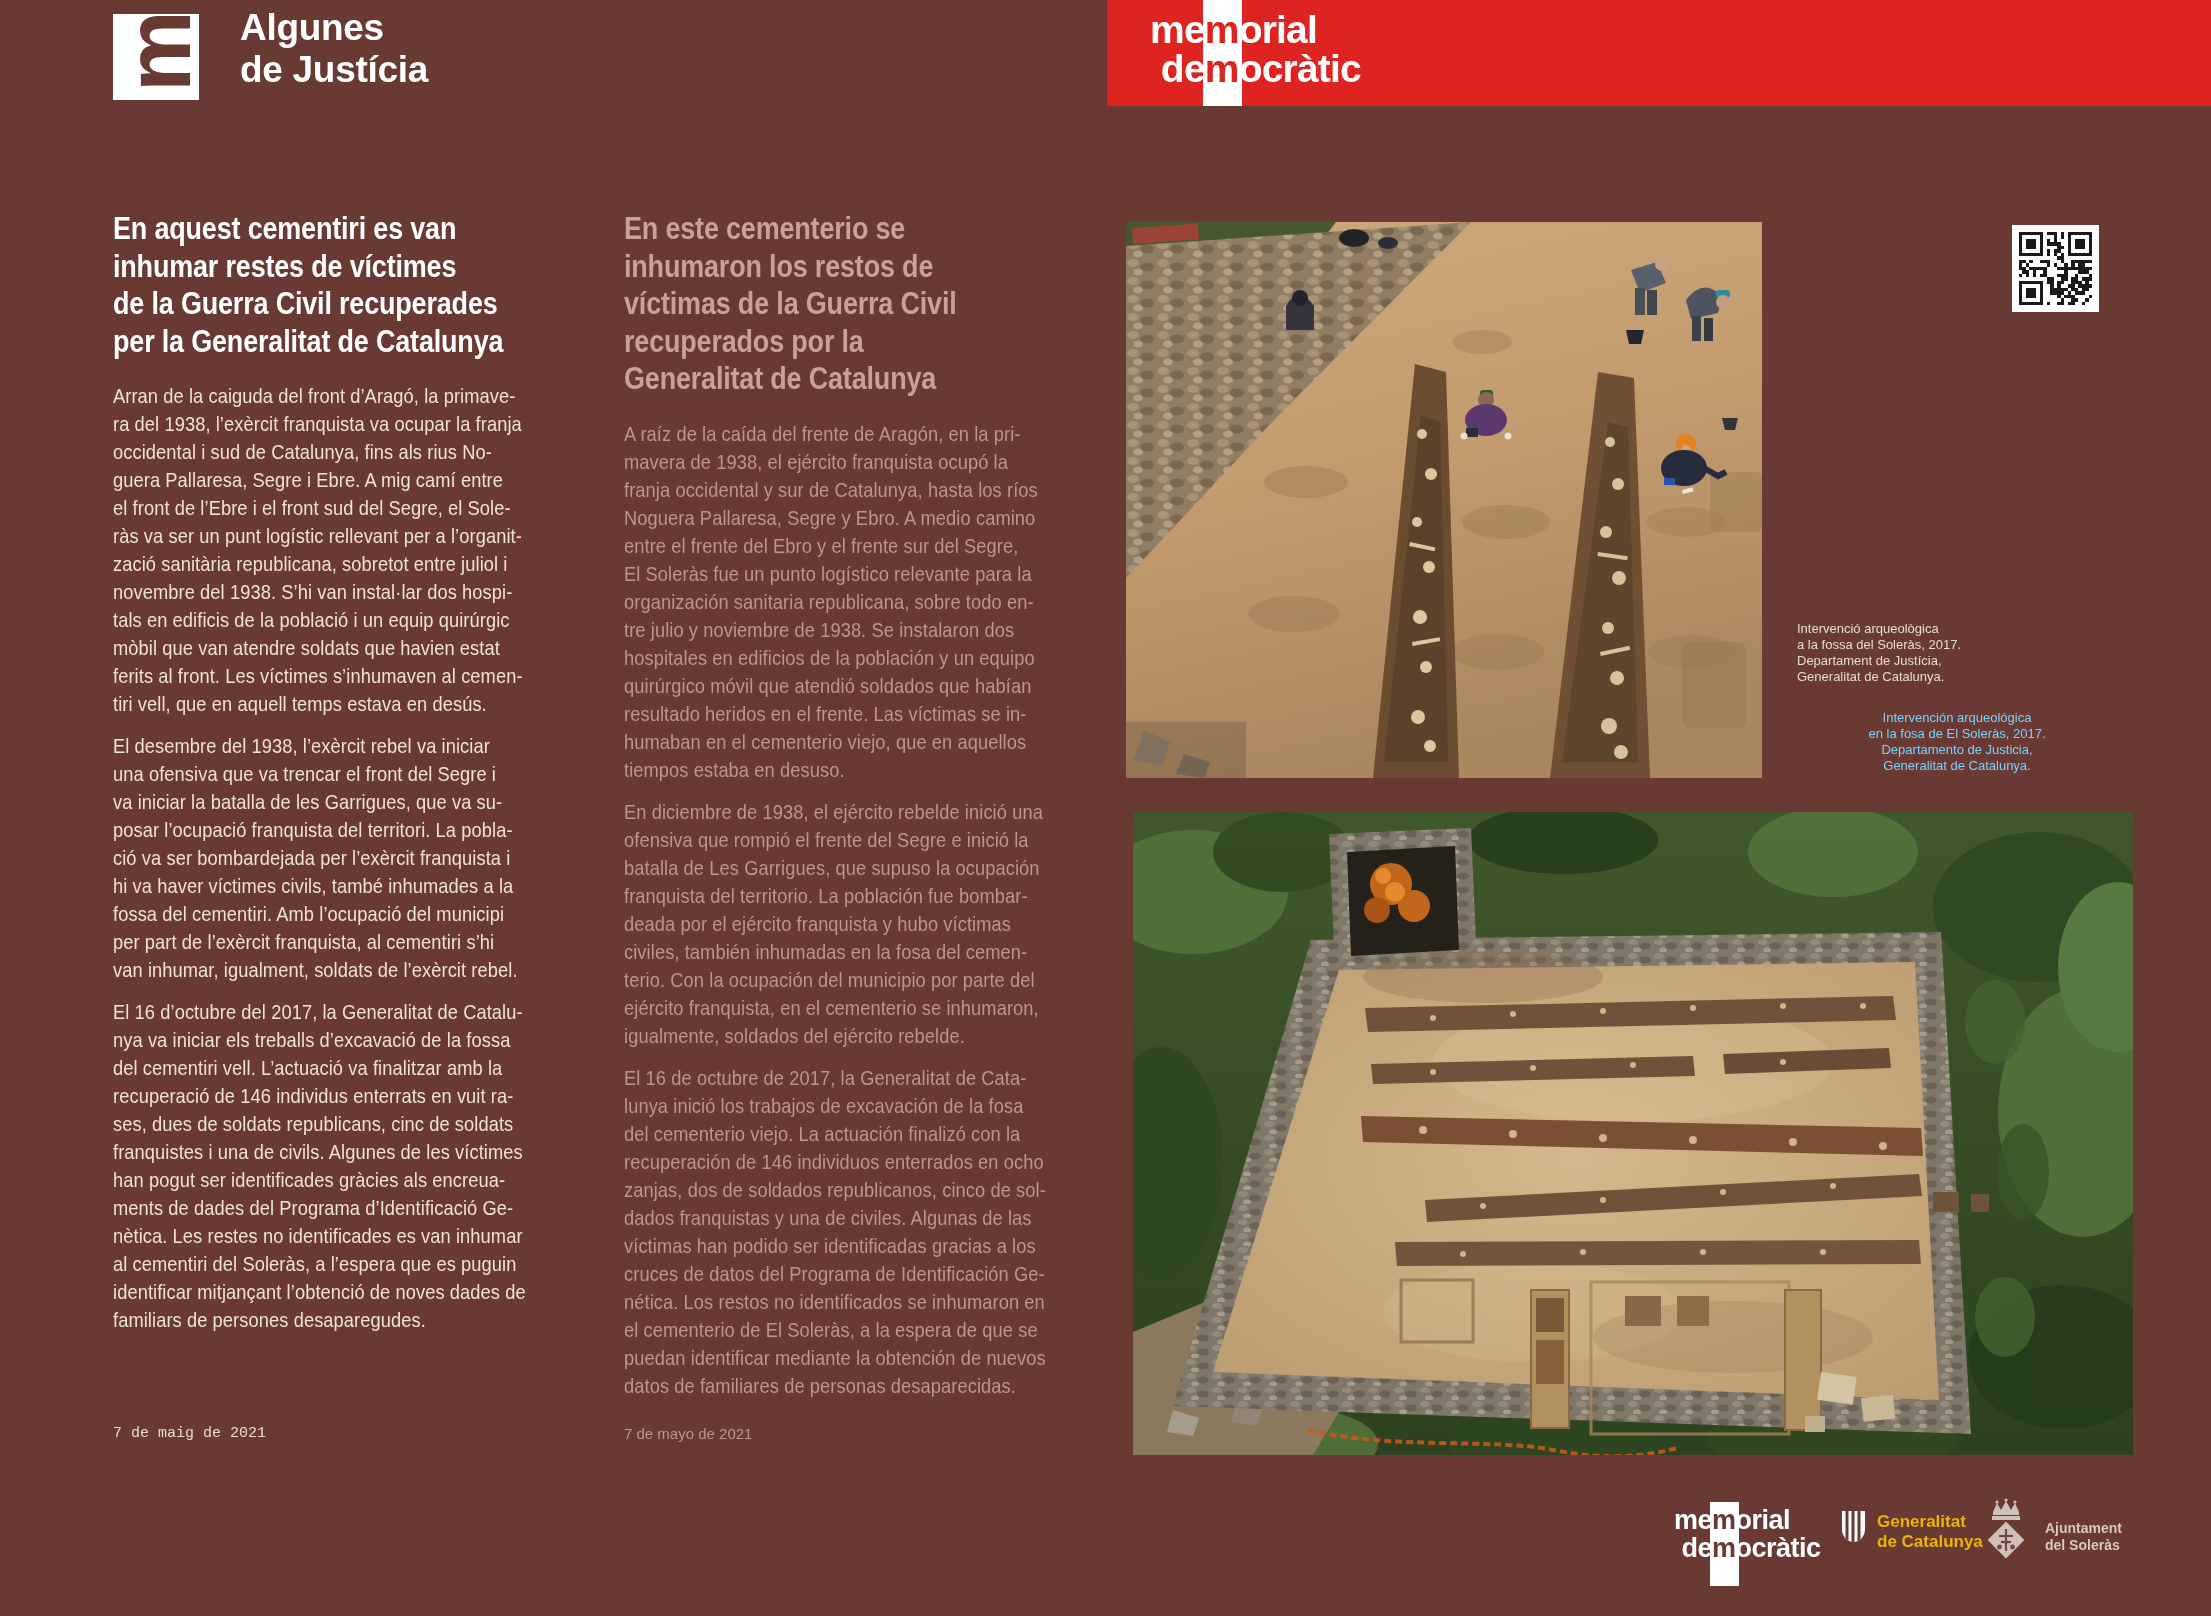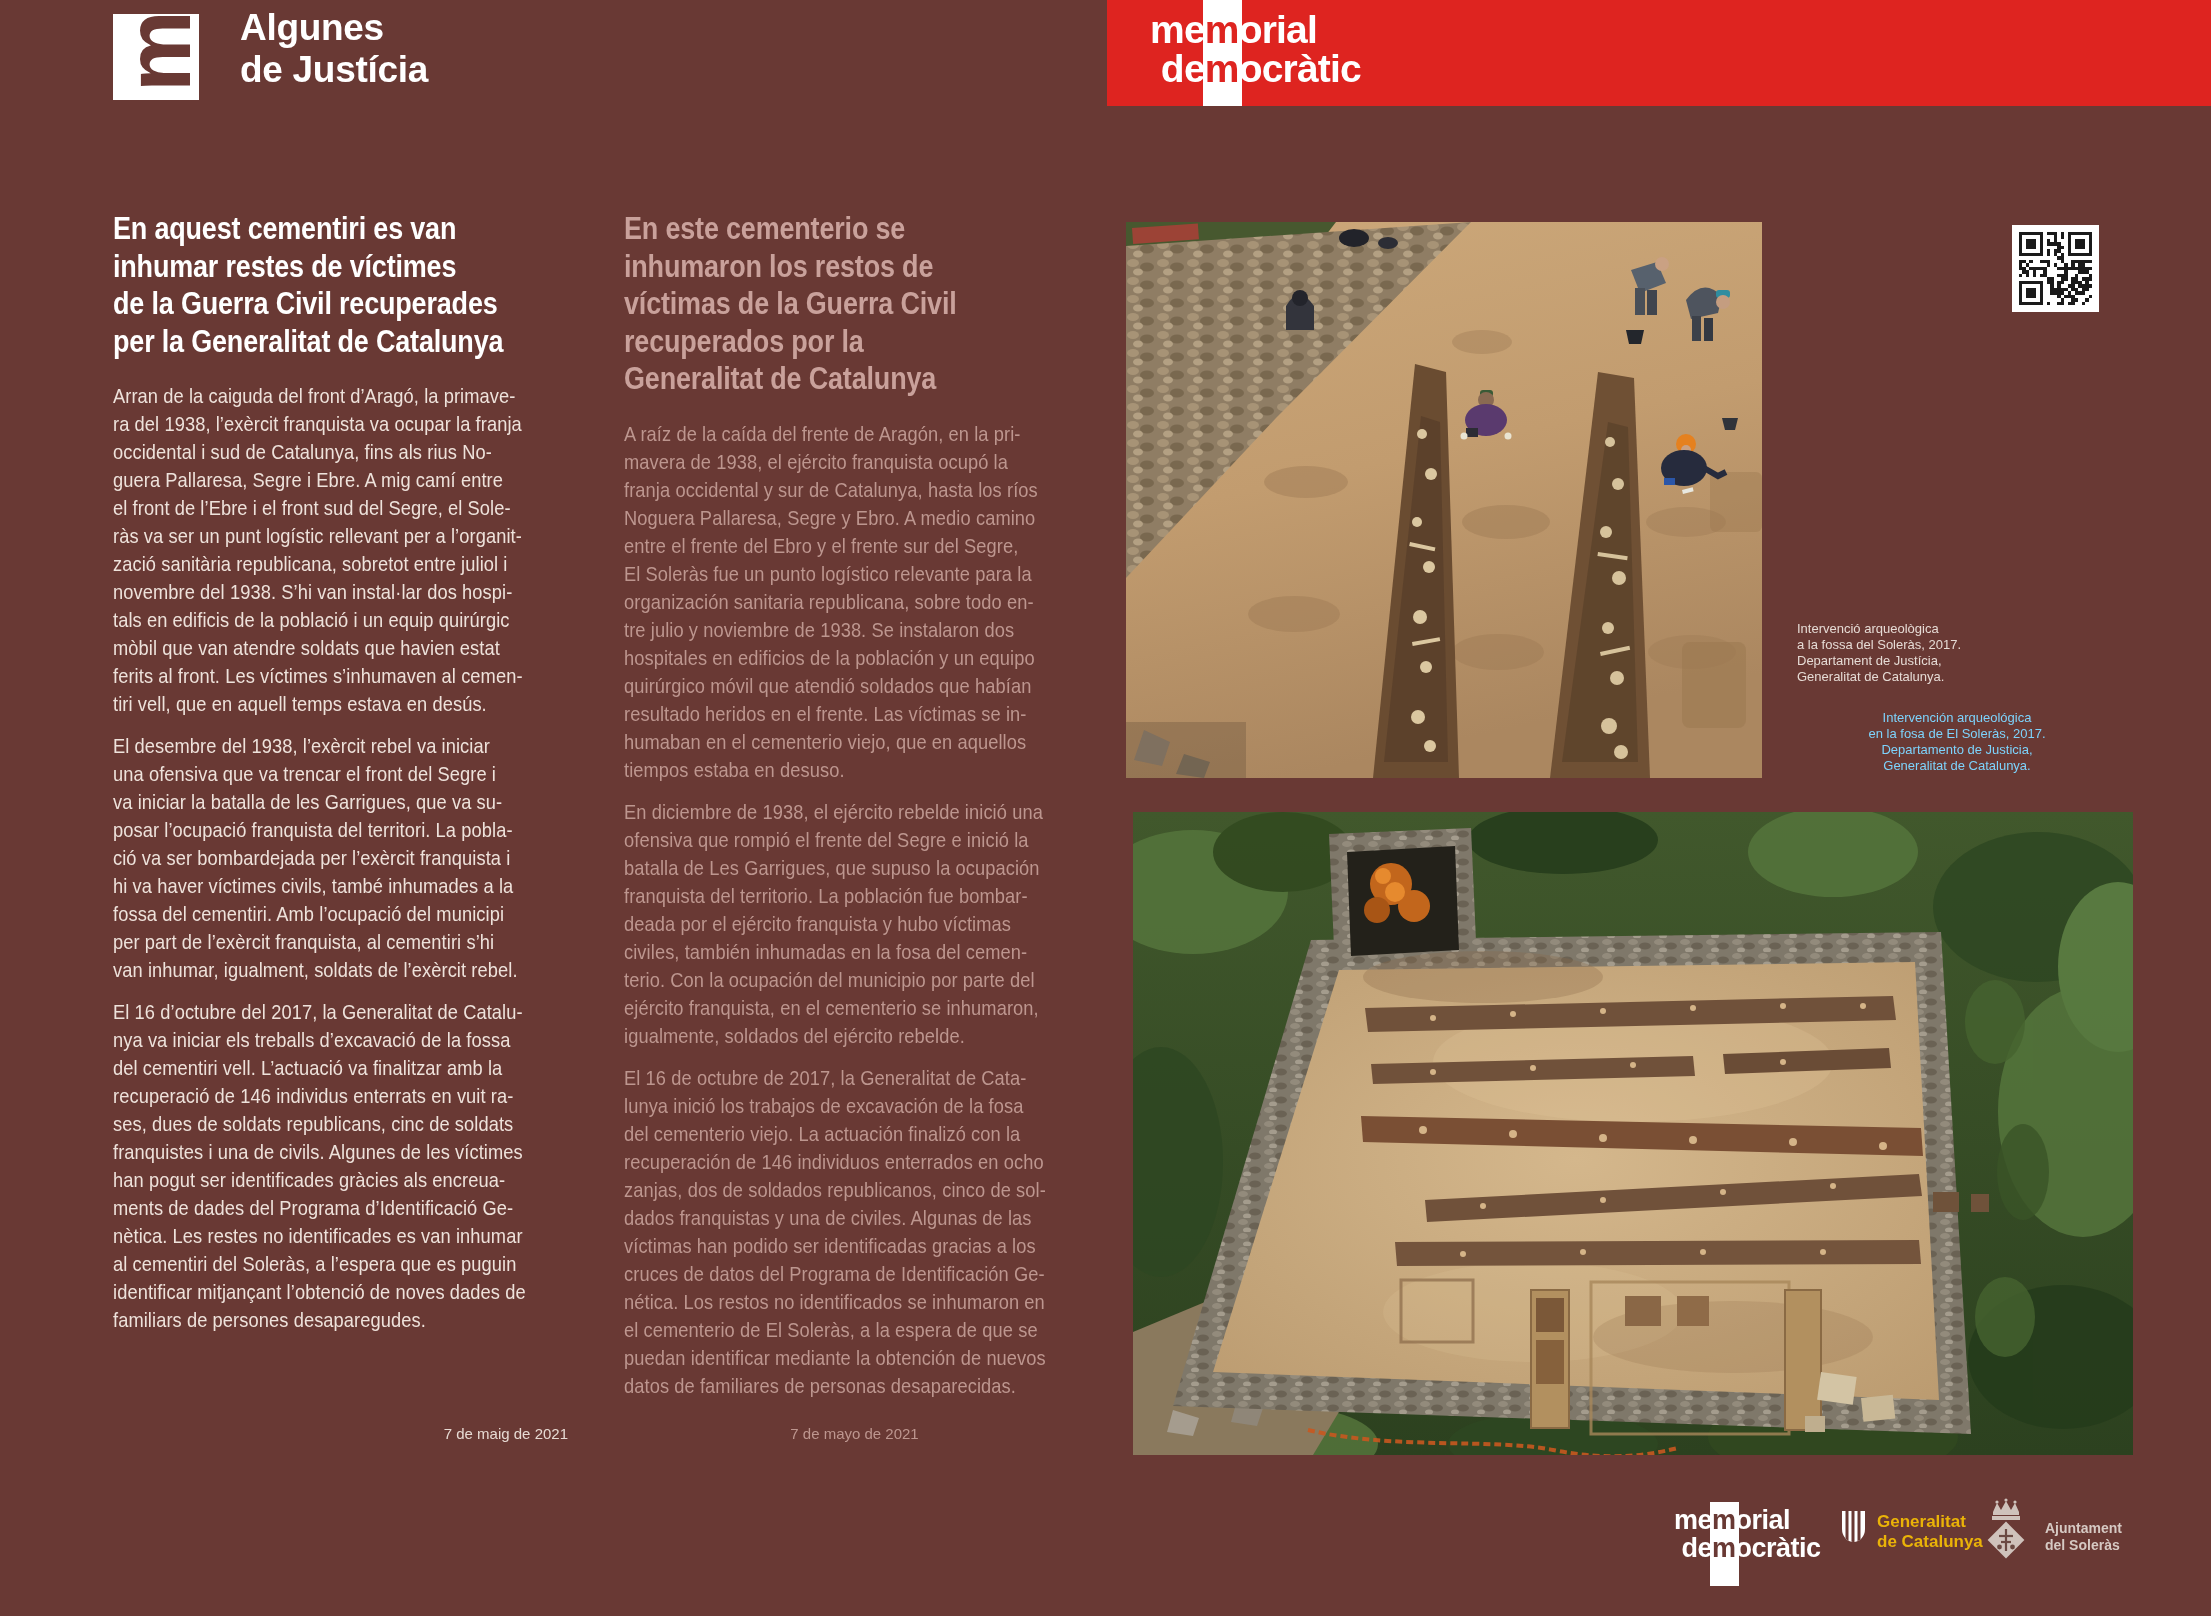--- a/index.html
+++ b/index.html
@@ -27,22 +27,22 @@
   .col{position:absolute;transform:scaleX(0.87);transform-origin:0 0;}
   .col-ca{left:113px;top:210px;width:545px;}
   .col-es{left:624px;top:210px;width:550px;}
   .col h2{margin:0 0 22px 0;font-size:31px;line-height:37.5px;font-weight:bold;white-space:pre-line;letter-spacing:-0.2px;}
   .col-ca h2{color:#ffffff;}
   .col-es h2{color:#c9a19b;}
   .col p{margin:0 0 14px 0;font-size:21px;line-height:28px;white-space:pre-line;letter-spacing:0.1px;}
   .col-ca p{color:#eee2db;}
   .col-es p{color:#bd968f;}
   .date{position:absolute;top:1425px;font-size:15px;}
-  .date-ca{left:113px;width:455px;text-align:right;color:#e7dad3;}
-  .date-es{left:624px;width:461px;text-align:center;color:#bd968f;}
+  .date-ca{left:113px;width:455px;color:#e7dad3;font-family:Liberation Mono, monospace;}
+  .date-es{left:624px;width:461px;text-align:left;color:#bd968f;}
 
   
   .caption{position:absolute;left:1797px;width:320px;font-size:13px;line-height:16px;white-space:pre-line;}
   .caption-ca{top:621px;color:#e6dbd5;}
   .caption-es{top:710px;color:#7dd3fc;text-align:center;}
 
   
   .photo{position:absolute;overflow:hidden;}
   .photo svg{display:block;width:100%;height:100%;}
   .photo1{left:1126px;top:222px;width:636px;height:556px;}

